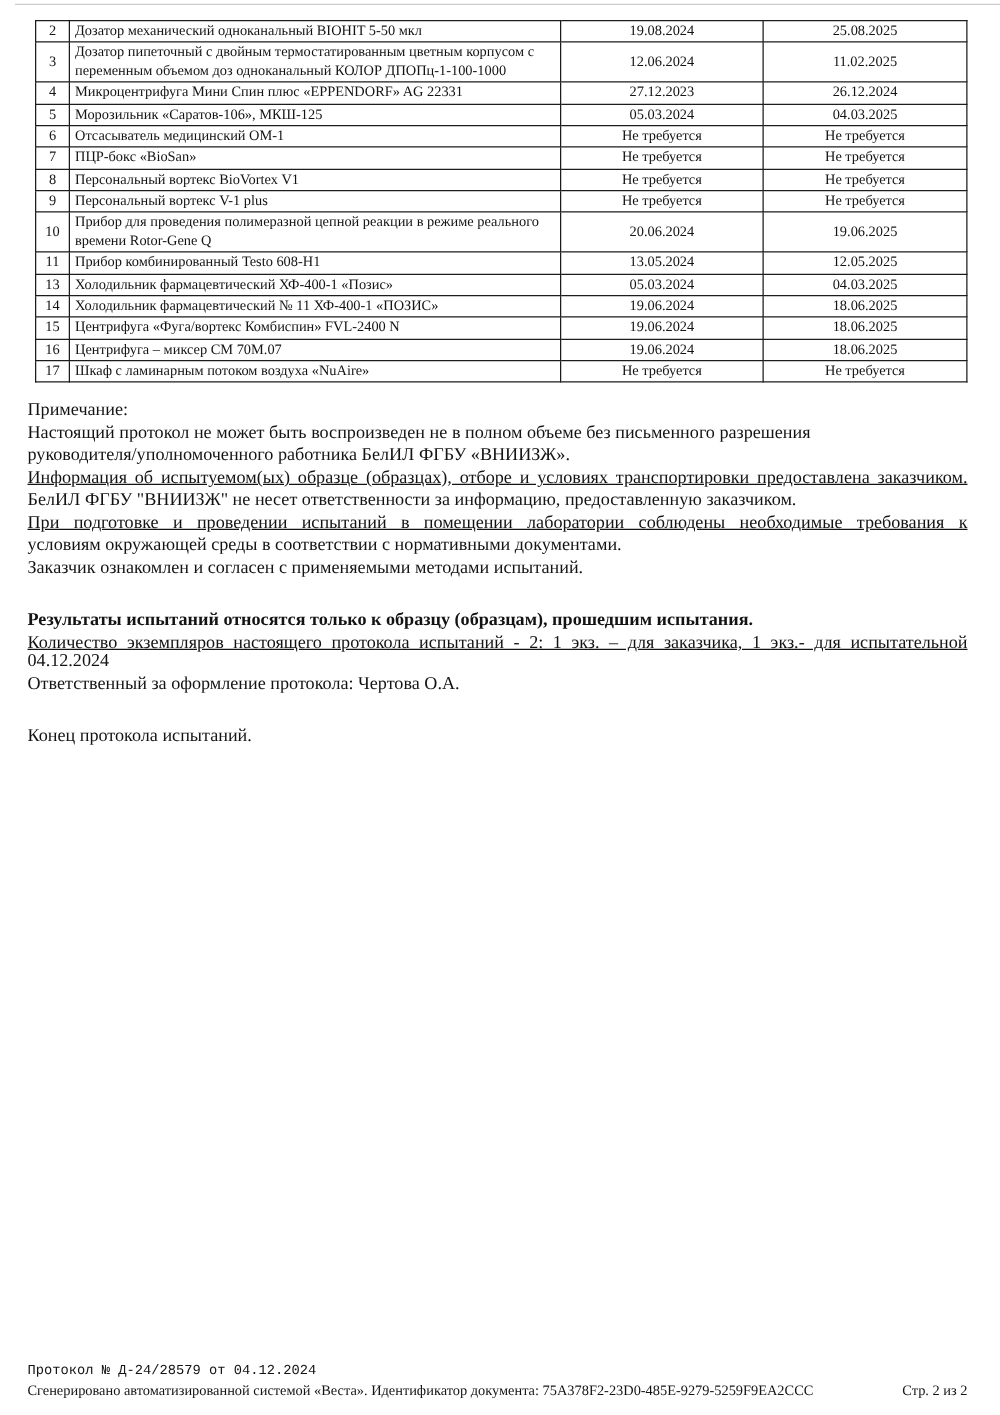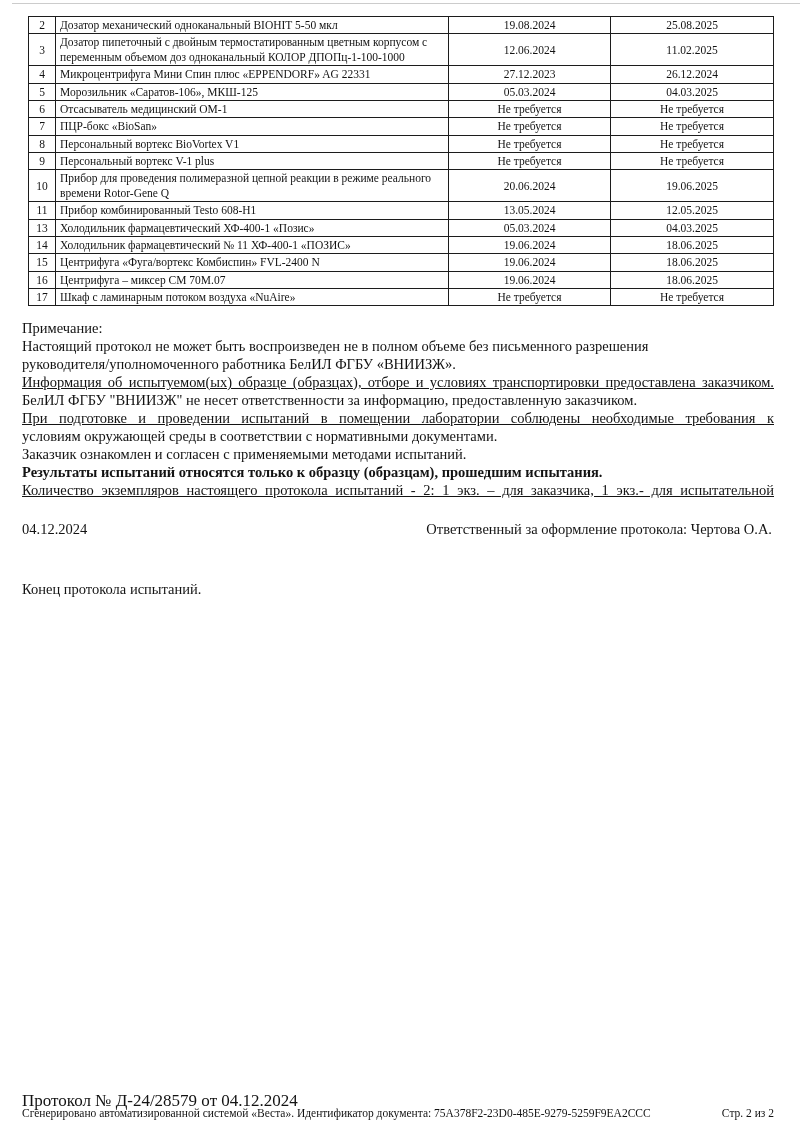--- a/index.html
+++ b/index.html
@@ -24,33 +24,33 @@
   td.num  { text-align:center; padding:1px 0; }
   td.name { text-align:left; }
   td.date { text-align:center; }
 
   .notes {
     position:absolute; top:319px; left:22px; width:752px;
     font-size:14.5px; line-height:18px;
   }
   .note-line { min-height:18px; }
   .note-line.stretch { text-align:justify; text-align-last:justify;text-decoration:underline; }
-  .note-line.bold { font-weight:bold; }
+  .note-line.bold { font-weight:bold;margin-top:24px; }
 
   .sig-row {
     position:absolute; top:520px; left:22px; width:750px;
     display:flex; justify-content:space-between;
-    font-size:14.5px; line-height:18px;
+    font-size:14.5px; line-height:18px;flex-direction:column;
   }
   .end-line {
     position:absolute; top:540px; left:22px;
     font-size:14.5px; line-height:18px;margin-top:40px;
   }
 
-  .footer1 { position:absolute; top:1091px; left:22px; font-size:17px; }
+  .footer1 { position:absolute; top:1091px; left:22px; font-size:11px;font-family:Liberation Mono, monospace; }
   .footer2 {
     position:absolute; top:1107px; left:22px; width:752px;
     display:flex; justify-content:space-between; font-size:11.5px;
   }
 </style>
 </head>
 <body>
 
 <div class="topline"></div>
 

